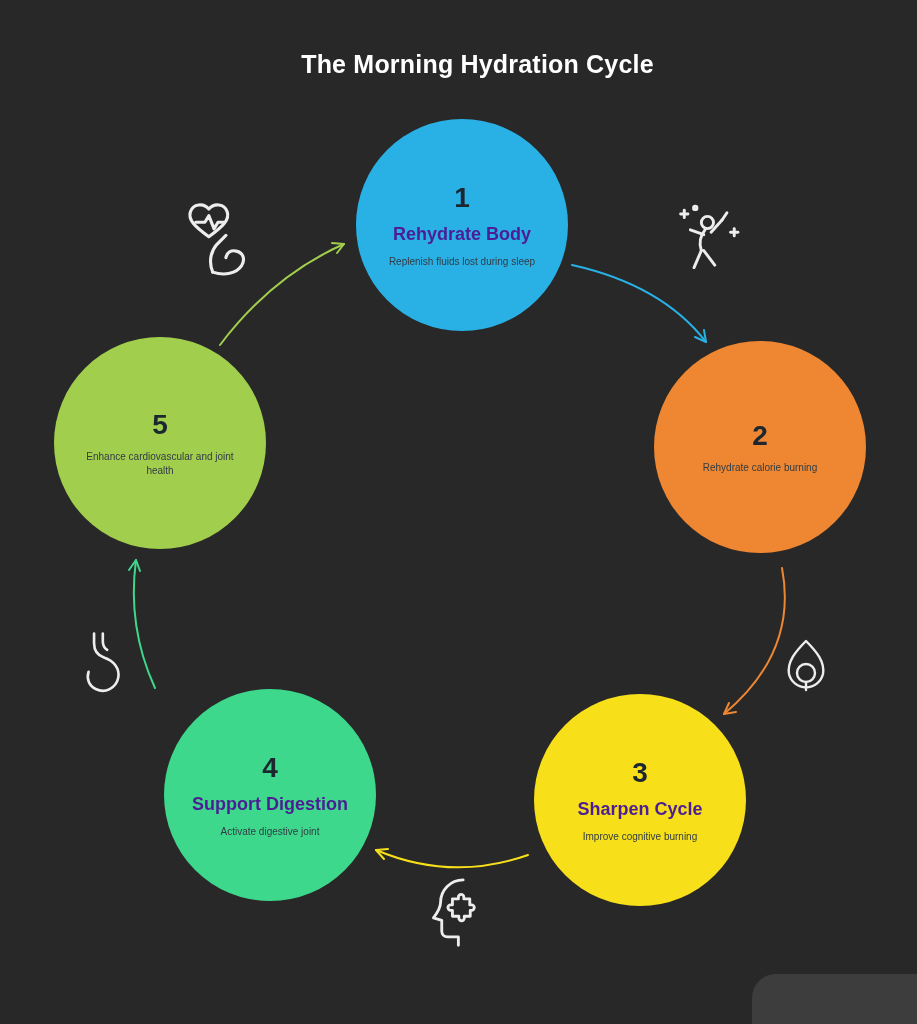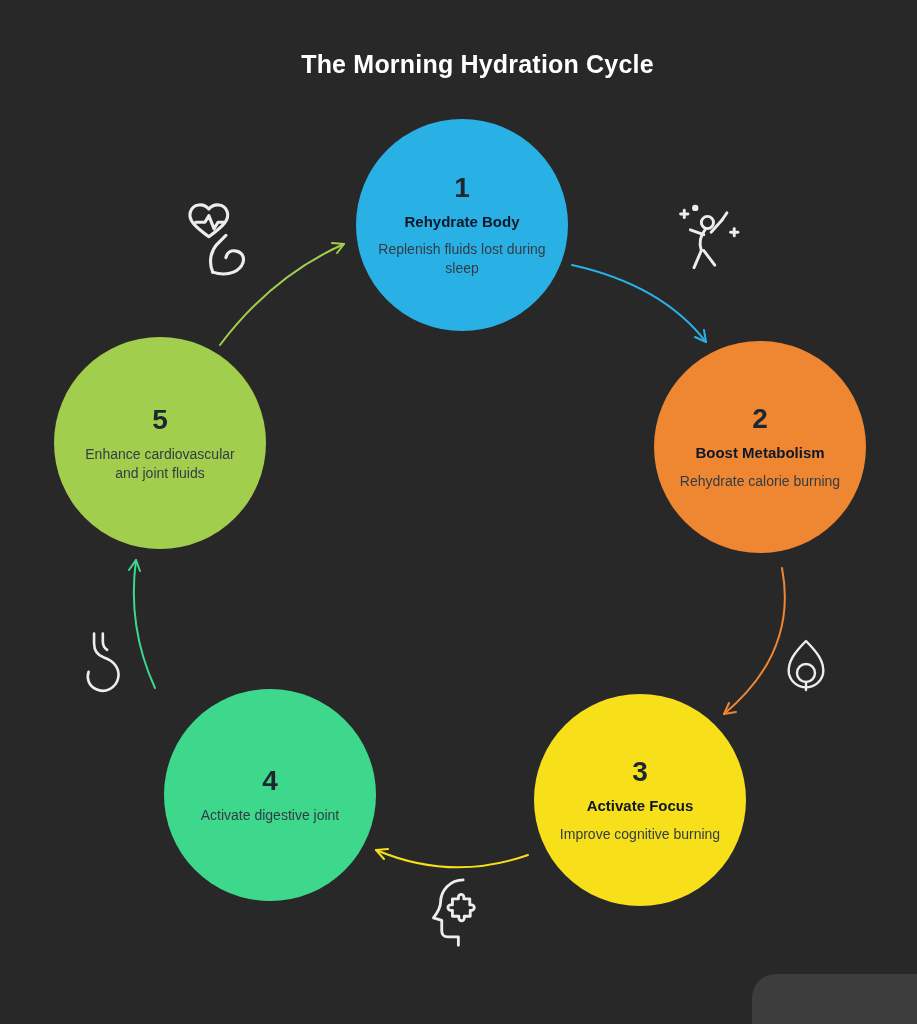--- a/index.html
+++ b/index.html
@@ -43,22 +43,22 @@
     display: flex;
     flex-direction: column;
     align-items: center;
     justify-content: center;
     text-align: center;
     gap: 9px;
     padding: 0 18px;
     box-sizing: border-box;
   }
   .step-num   { font-size: 28px; font-weight: bold; color: #1d2730; }
-  .step-title { font-size: 15px; font-weight: bold; color: #0f172a; line-height: 1.25; }
-  .step-desc  { font-size: 14px; color: #323c44; line-height: 1.35; }
+  .step-title { font-size: 18px; font-weight: bold; color: #4c1d95; line-height: 1.25; }
+  .step-desc  { font-size: 10px; color: #323c44; line-height: 1.35; }
   .step-1 { left: 356px; top: 119px; }
   .step-2 { left: 654px; top: 341px; }
   .step-3 { left: 534px; top: 694px; }
   .step-4 { left: 164px; top: 689px; }
   .step-5 { left:  54px; top: 337px; }
   .icon { position: absolute; }
   .icon svg path, .icon svg circle, .icon svg polyline, .icon svg line {
     fill: none;
     stroke: #ededed;
     stroke-width: 2.4;
@@ -106,38 +106,38 @@
   </svg>
 
   <div class="step step-1" style="background-color: rgb(41, 177, 230);">
     <div class="step-num">1</div>
     <div class="step-title">Rehydrate Body</div>
     <div class="step-desc">Replenish fluids lost during sleep</div>
   </div>
 
   <div class="step step-2" style="background-color: rgb(238, 134, 50);">
     <div class="step-num">2</div>
-    <div class="step-title">Boost Metabolism</div>
     <div class="step-desc">Rehydrate calorie burning</div>
   </div>
 
   <div class="step step-3" style="background-color: rgb(247, 224, 26);">
     <div class="step-num">3</div>
-    <div class="step-title">Activate Focus</div>
+    <div class="step-title">Sharpen Cycle</div>
     <div class="step-desc">Improve cognitive burning</div>
   </div>
 
   <div class="step step-4" style="background-color: rgb(62, 216, 140);">
     <div class="step-num">4</div>
+    <div class="step-title">Support Digestion</div>
     <div class="step-desc">Activate digestive joint</div>
   </div>
 
   <div class="step step-5" style="background-color: rgb(162, 206, 77);">
     <div class="step-num">5</div>
-    <div class="step-desc">Enhance cardiovascular and joint fluids</div>
+    <div class="step-desc">Enhance cardiovascular and joint health</div>
   </div>
 
   <div class="icon icon-fitness">
     <svg viewBox="0 0 64 64" width="84" height="84">
       <path d="M25 10c-4-5-12-4-14 2c-2 6 3 11 14 19c11-8 16-13 14-19c-2-6-10-7-14-2z"></path>
       <polyline points="15,20 22,20 25,15 29,25 32,20 37,20"></polyline>
       <path d="M28 58c9 3 18 1 22-5c3-5 1-10-4-11c-4-1-7 1-8 5"></path>
       <path d="M28 58c-3-7-2-15 3-21l7-7"></path>
     </svg>
   </div>

